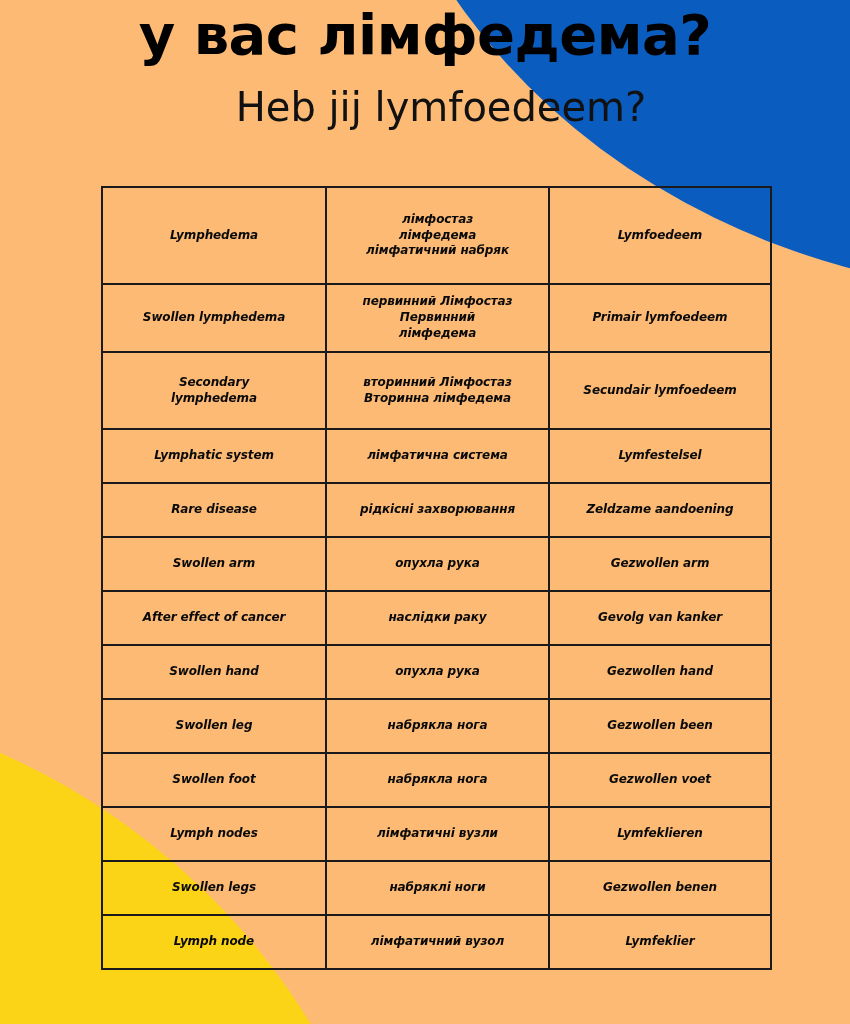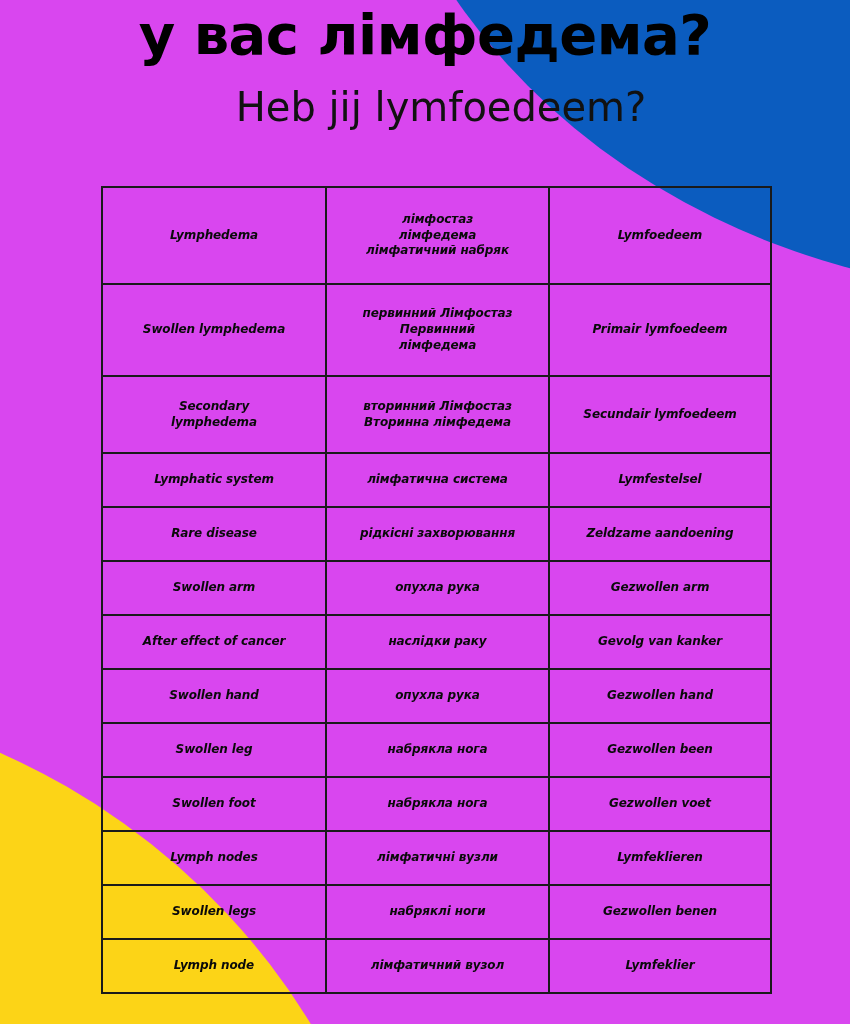--- a/index.html
+++ b/index.html
@@ -9,21 +9,21 @@
     height: 1024px;
     background: #ffffff;
     font-family: "Liberation Sans", sans-serif;
     overflow: hidden;
   }
 
   #page {
     position: relative;
     width: 850px;
     height: 1024px;
-    background: #d946ef;
+    background: #fdba74;
     overflow: hidden;
   }
 
   
   .blob {
     position: absolute;
     pointer-events: none;
   }
   #blob-blue {
     top: -300px;
@@ -97,21 +97,21 @@
     line-height: 1.32;
     color: #0a0a0a;
     letter-spacing: -0.1px;
     font-style: italic;
   }
   table#glossary td.col-en { width: 224px; }
   table#glossary td.col-ua { width: 223px; }
   table#glossary td.col-nl { width: 222px; }
 
   table#glossary tr.r-tall td { height: 97px; }
-  table#glossary tr.r-mid  td { height: 92px; }
+  table#glossary tr.r-mid  td { height: 68px; }
   table#glossary tr.r-two  td { height: 77px; }
   table#glossary tr.r-one  td { height: 54px; }
 
   .cellline { display:block; }
 </style>
 </head>
 <body>
 
 <div id="page">
 

